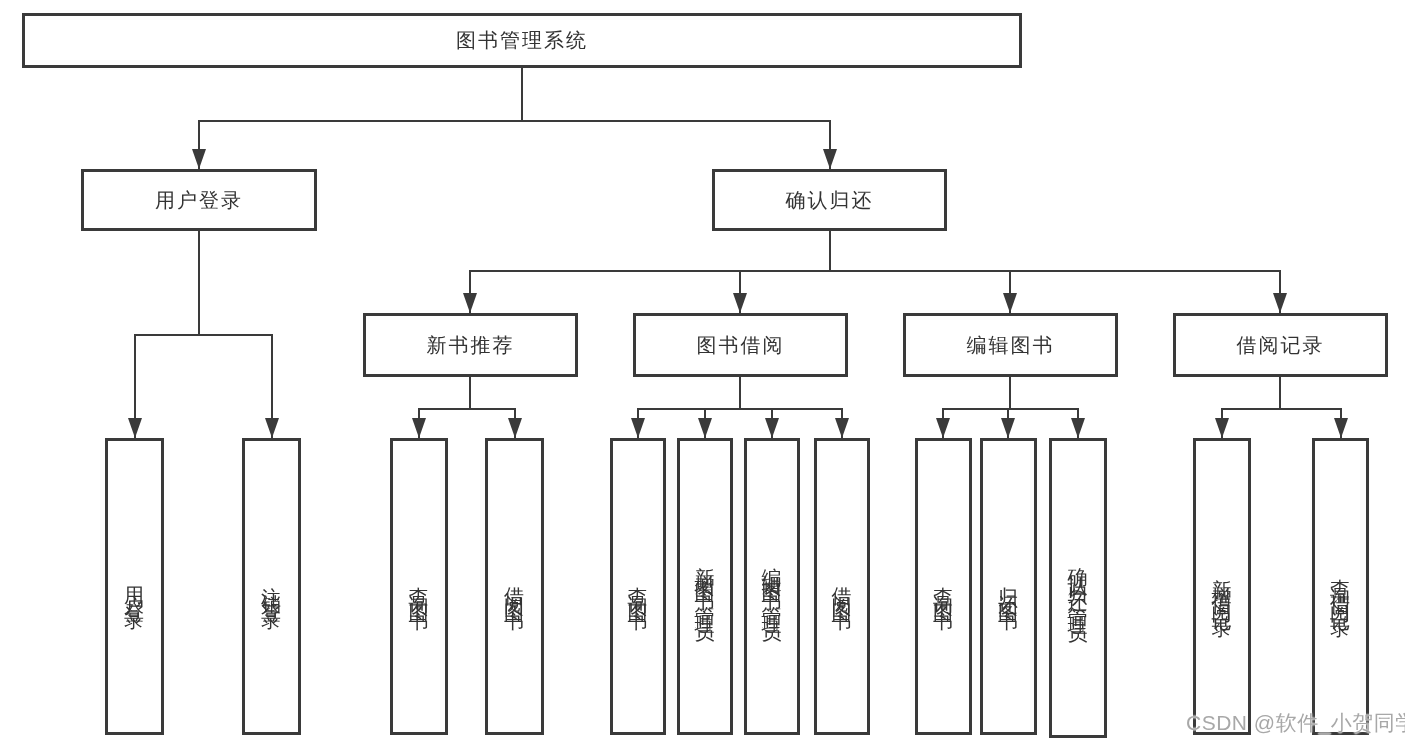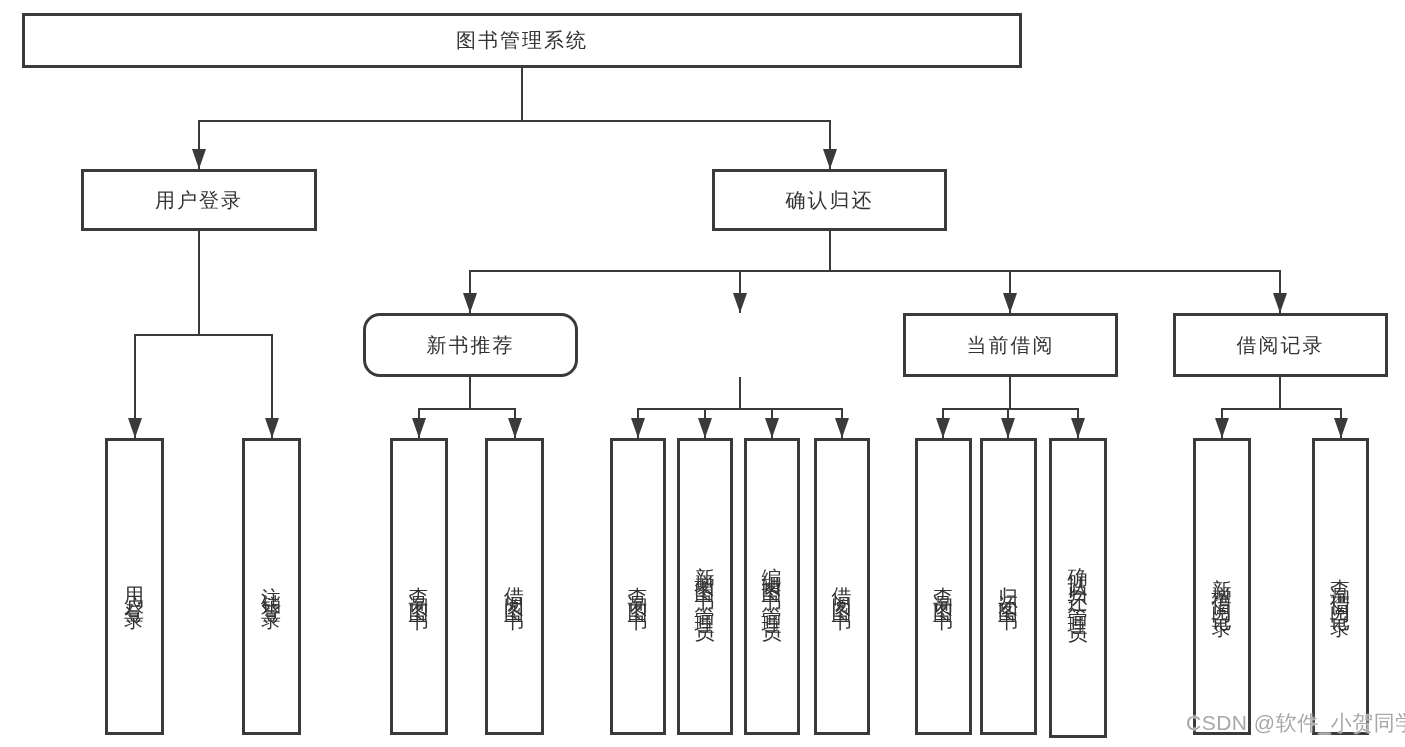--- a/index.html
+++ b/index.html
@@ -100,22 +100,23 @@
   <div class="line vline" style="left:1279px; top:377px; height:33px;"></div>
   <div class="line hline" style="left:1221px; top:408px; width:121px;"></div>
   <div class="drop" style="left:1221px; top:408px; height:30px;"></div>
   <div class="drop" style="left:1340px; top:408px; height:30px;"></div>
 
   <div class="box hbox" style="left:22px; top:13px; width:1000px; height:55px;">图书管理系统</div>
 
   <div class="box hbox" style="left:81px;  top:169px; width:236px; height:62px;">用户登录</div>
   <div class="box hbox" style="left:712px; top:169px; width:235px; height:62px;">确认归还</div>
 
-  <div class="box hbox" style="left:363px;  top:313px; width:215px; height:64px;border-radius:17px;">新书推荐</div>
-  <div class="box hbox" style="left:903px;  top:313px; width:215px; height:64px;">当前借阅</div>
+  <div class="box hbox" style="left:363px;  top:313px; width:215px; height:64px;">新书推荐</div>
+  <div class="box hbox" style="left:633px;  top:313px; width:215px; height:64px;">图书借阅</div>
+  <div class="box hbox" style="left:903px;  top:313px; width:215px; height:64px;">编辑图书</div>
   <div class="box hbox" style="left:1173px; top:313px; width:215px; height:64px;">借阅记录</div>
 
   <div class="box vbox" style="left:105px; top:438px; width:59px; height:297px;">用户登录</div>
   <div class="box vbox" style="left:242px; top:438px; width:59px; height:297px;">注销登录</div>
 
   <div class="box vbox" style="left:390px; top:438px; width:58px; height:297px;">查询图书</div>
   <div class="box vbox" style="left:485px; top:438px; width:59px; height:297px;">借阅图书</div>
 
   <div class="box vbox" style="left:610px; top:438px; width:56px; height:297px;">查询图书</div>
   <div class="box vbox" style="left:677px; top:438px; width:56px; height:297px;">新增图书（管理员）</div>

